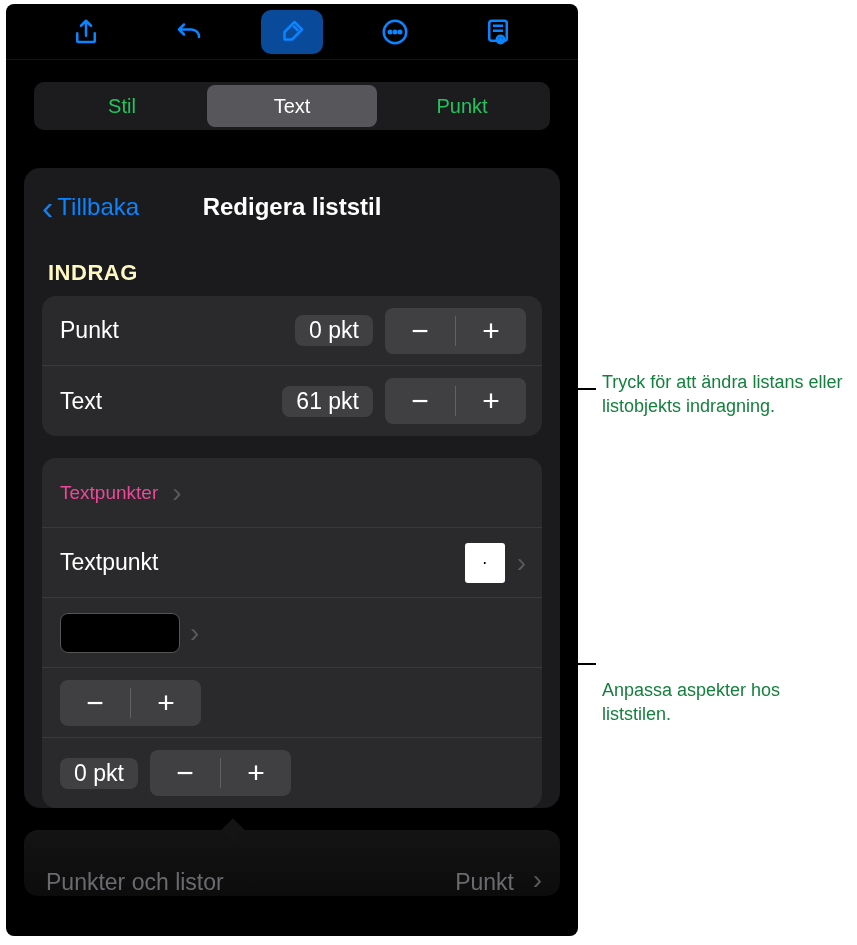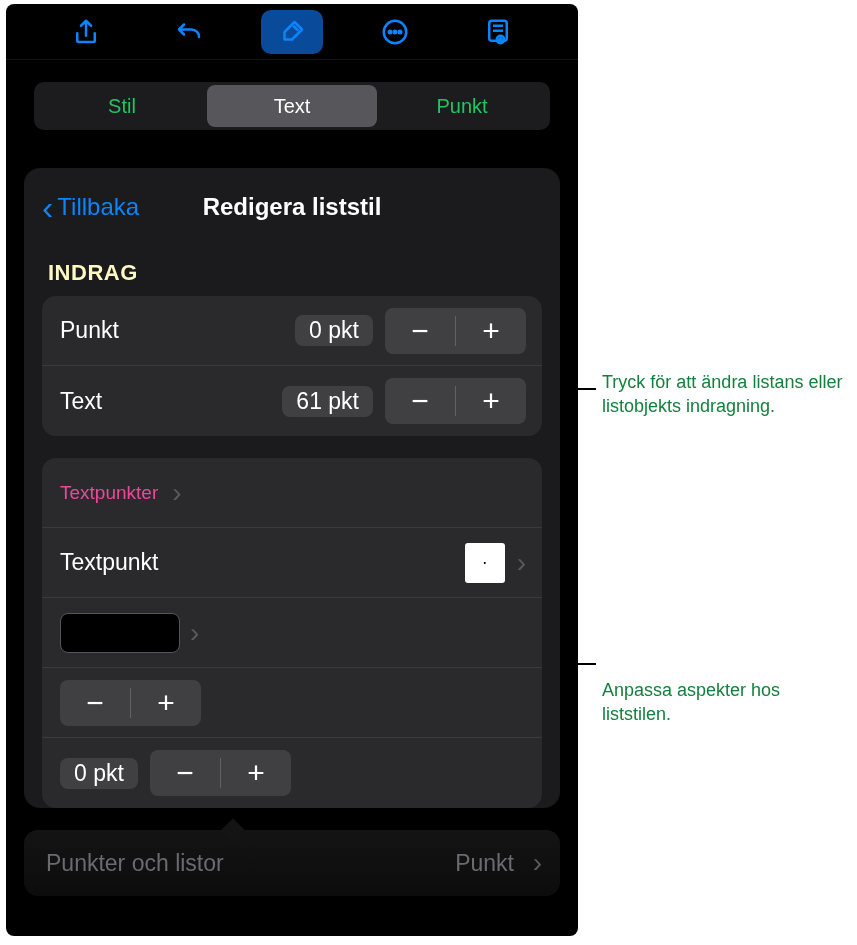--- a/index.html
+++ b/index.html
@@ -173,21 +173,21 @@
     width: 120px; height: 40px;
     background: #000;
     border: 1px solid #555;
     border-radius: 8px;
     margin-right: 6px;
   }
   
   .ghost {
     margin: 8px 18px 0;
     height: 66px;
-    display:flex; align-items:center;
+    display:flex; align-items:flex-end;
     padding: 0 22px;
     font-size: 23px;
     color: #6b6b6f;
     background: linear-gradient(#141415,#0c0c0d);
     border-radius: 14px;
     position: relative;
   }
   .ghost .gval {
     position:absolute; right:46px;
     color:#6b6b6f;

